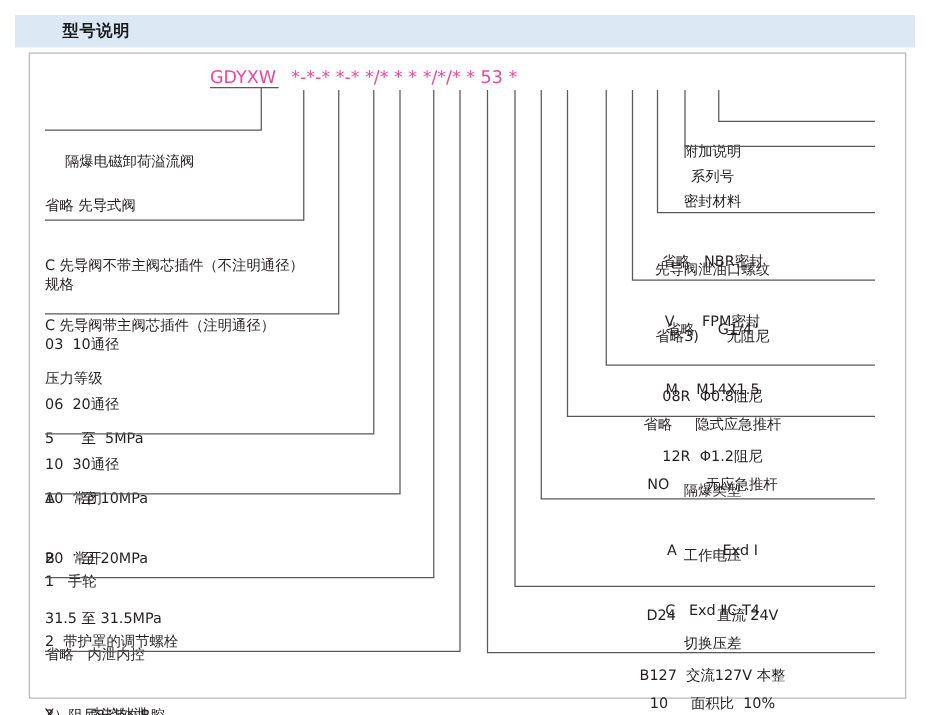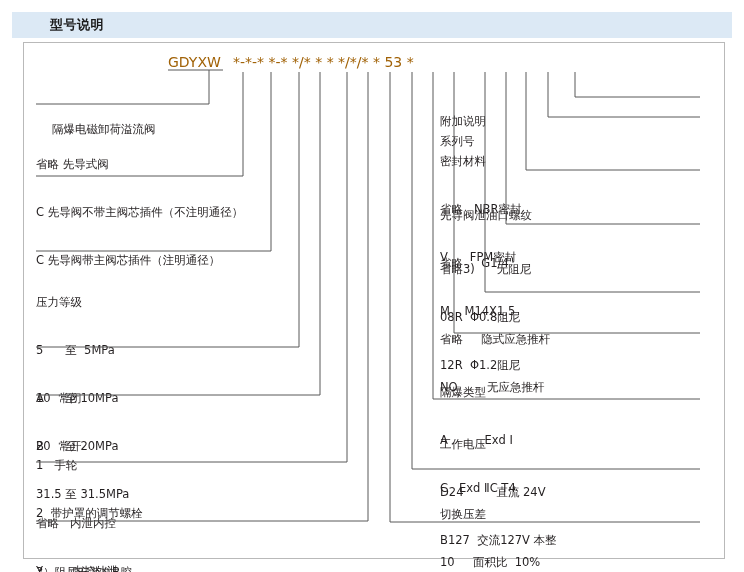--- a/index.html
+++ b/index.html
@@ -31,29 +31,29 @@
     background:#fff;
   }
 
   
   svg.lines{position:absolute;left:0;top:0;width:744px;height:572px;pointer-events:none;}
   svg.lines line, svg.lines path{stroke:#595959;stroke-width:1;fill:none;}
 
   
   .code{
     position:absolute;top:54px;
-    font-size:14px;white-space:pre;color:#a16207;
+    font-size:14px;white-space:pre;color:#ec4899;
     letter-spacing:0px;
   }
   .code-name{left:168px;font-size:14px;}
   .code-stars{left:233px;font-size:14px;letter-spacing:0px;}
 
   
   .blk{position:absolute;font-size:11.5px;line-height:16px;color:#231f20;white-space:pre;}
-  .blk.r{text-align:left;}
+  .blk.r{text-align:center;}
   .row{white-space:pre;}
 </style>
 </head>
 <body>
 
 <div id="page">
 
   <div class="hdr"></div>
   <div class="hdr-title">型号说明</div>
 
@@ -65,20 +65,26 @@
   <div class="blk" style="left:52px;top:89px;">
     <div class="row">隔爆电磁卸荷溢流阀</div>
   </div>
 
   <div class="blk" style="left:36px;top:124px;">
     <div class="row">省略 先导式阀</div>
     <div class="row">C 先导阀不带主阀芯插件（不注明通径）</div>
     <div class="row">C 先导阀带主阀芯插件（注明通径）</div>
   </div>
 
+  <div class="blk" style="left:36px;top:187px;">
+    <div class="row">规格</div>
+    <div class="row">03  10通径</div>
+    <div class="row">06  20通径</div>
+    <div class="row">10  30通径</div>
+  </div>
 
   <div class="blk" style="left:36px;top:262px;">
     <div class="row">压力等级</div>
     <div class="row">5      至  5MPa</div>
     <div class="row">10    至 10MPa</div>
     <div class="row">20    至 20MPa</div>
     <div class="row">31.5 至 31.5MPa</div>
   </div>
 
   <div class="blk" style="left:36px;top:358px;">

